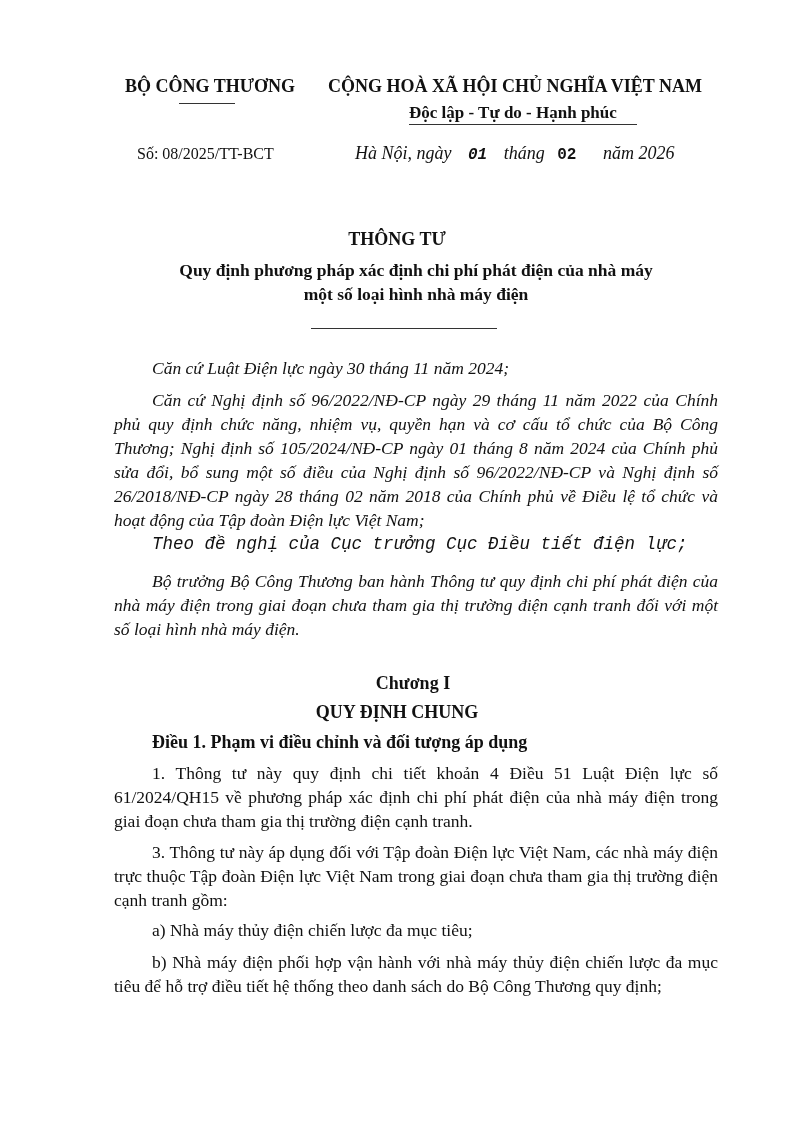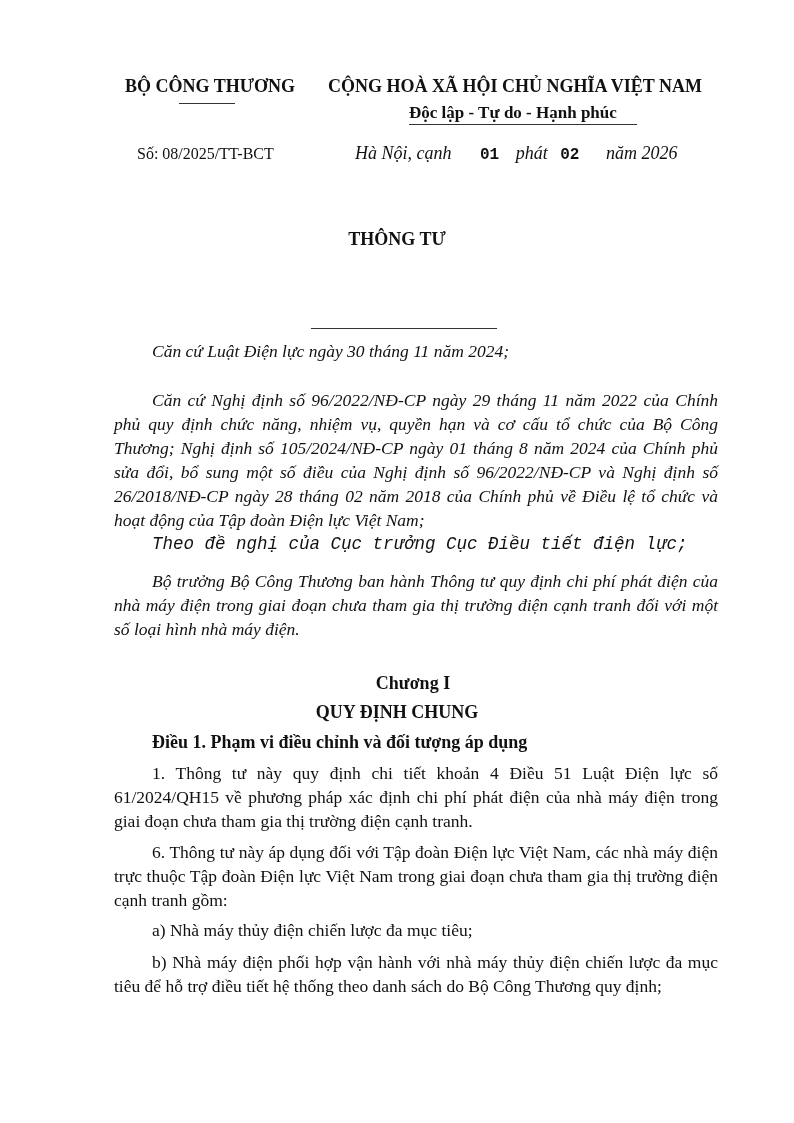--- a/index.html
+++ b/index.html
@@ -23,37 +23,39 @@
 
 <div class="abs hdr" style="left:125px; top:76px;">BỘ CÔNG THƯƠNG</div>
 <div class="rule" style="left:179px; top:103px; width:56px;"></div>
 <div class="abs" style="left:137px; top:145px; font-size:16px;">Số:  08/2025/TT-BCT</div>
 
 <div class="abs hdr" style="left:328px; top:76px;">CỘNG HOÀ XÃ HỘI CHỦ NGHĨA VIỆT NAM</div>
 <div class="abs sub" style="left:409px; top:103px;">Độc lập - Tự do - Hạnh phúc</div>
 <div class="rule" style="left:409px; top:124px; width:228px;"></div>
 
 <div class="abs ital" style="left:355px; top:143px; font-size:18px; white-space:nowrap;">
-  <span>Hà Nội, cạnh</span>
-  <span class="num" style="margin-left:24px;">01</span>
-  <span style="margin-left:12px;">phát</span>
+  <span>Hà Nội, ngày</span>
+  <span class="num" style="margin-left:12px;font-style:italic;">01</span>
+  <span style="margin-left:12px;">tháng</span>
   <span class="num" style="margin-left:8px;">02</span>
   <span style="margin-left:22px;">năm 2026</span>
 </div>
 
 <div class="abs center bold" style="top:229px; font-size:18px;">THÔNG TƯ</div>
 <div class="abs title-block" style="left:114px; width:604px; top:258px;">
+  <div>Quy định phương pháp xác định chi phí phát điện của nhà máy</div>
+  <div>một số loại hình nhà máy điện</div>
 </div>
 <div class="rule" style="left:311px; top:328px; width:186px;"></div>
 
-<div class="para it" style="top:339px;">Căn cứ Luật Điện lực ngày 30 tháng 11 năm 2024;</div>
+<div class="para it" style="top:356px;">Căn cứ Luật Điện lực ngày 30 tháng 11 năm 2024;</div>
 <div class="para it" style="top:388px;">Căn cứ Nghị định số 96/2022/NĐ-CP ngày 29 tháng 11 năm 2022 của Chính phủ quy định chức năng, nhiệm vụ, quyền hạn và cơ cấu tổ chức của Bộ Công Thương; Nghị định số 105/2024/NĐ-CP ngày 01 tháng 8 năm 2024 của Chính phủ sửa đổi, bổ sung một số điều của Nghị định số 96/2022/NĐ-CP và Nghị định số 26/2018/NĐ-CP ngày 28 tháng 02 năm 2018 của Chính phủ về Điều lệ tổ chức và hoạt động của Tập đoàn Điện lực Việt Nam;</div>
 <div class="para it" style="top:532px;font-family:Liberation Mono, monospace;">Theo đề nghị của Cục trưởng Cục Điều tiết điện lực;</div>
 <div class="para it" style="top:569px;">Bộ trưởng Bộ Công Thương ban hành Thông tư quy định chi phí phát điện của nhà máy điện trong giai đoạn chưa tham gia thị trường điện cạnh tranh đối với một số loại hình nhà máy điện.</div>
 
 <div class="abs center bold" style="top:673px; font-size:18px;padding-left:16px;">Chương I</div>
 <div class="abs center bold" style="top:702px; font-size:18px;">QUY ĐỊNH CHUNG</div>
 
 <div class="abs bold" style="left:152px; top:732px; font-size:18px; white-space:nowrap;">Điều 1. Phạm vi điều chỉnh và đối tượng áp dụng</div>
 <div class="para" style="top:761px;">1. Thông tư này quy định chi tiết khoản 4 Điều 51 Luật Điện lực số 61/2024/QH15 về phương pháp xác định chi phí phát điện của nhà máy điện trong giai đoạn chưa tham gia thị trường điện cạnh tranh.</div>
-<div class="para" style="top:840px;">6. Thông tư này áp dụng đối với Tập đoàn Điện lực Việt Nam, các nhà máy điện trực thuộc Tập đoàn Điện lực Việt Nam trong giai đoạn chưa tham gia thị trường điện cạnh tranh gồm:</div>
+<div class="para" style="top:840px;">3. Thông tư này áp dụng đối với Tập đoàn Điện lực Việt Nam, các nhà máy điện trực thuộc Tập đoàn Điện lực Việt Nam trong giai đoạn chưa tham gia thị trường điện cạnh tranh gồm:</div>
 <div class="para" style="top:918px;">a) Nhà máy thủy điện chiến lược đa mục tiêu;</div>
 <div class="para" style="top:950px;">b) Nhà máy điện phối hợp vận hành với nhà máy thủy điện chiến lược đa mục tiêu để hỗ trợ điều tiết hệ thống theo danh sách do Bộ Công Thương quy định;</div>
 
 </body></html>

